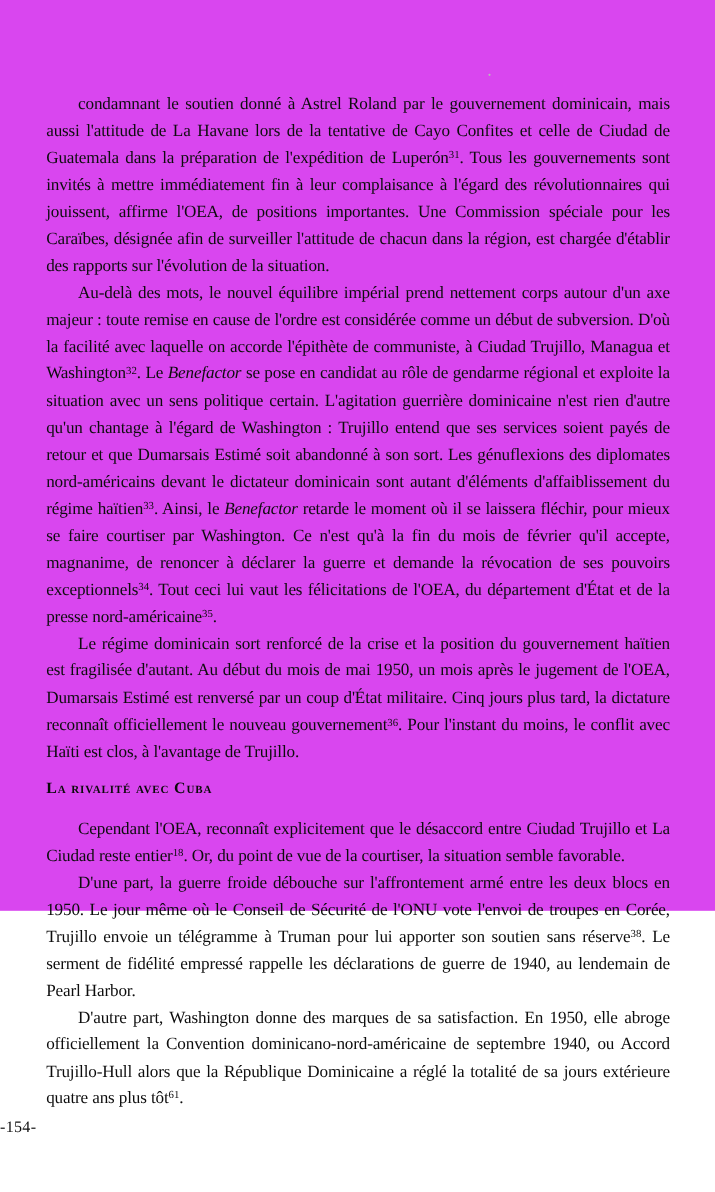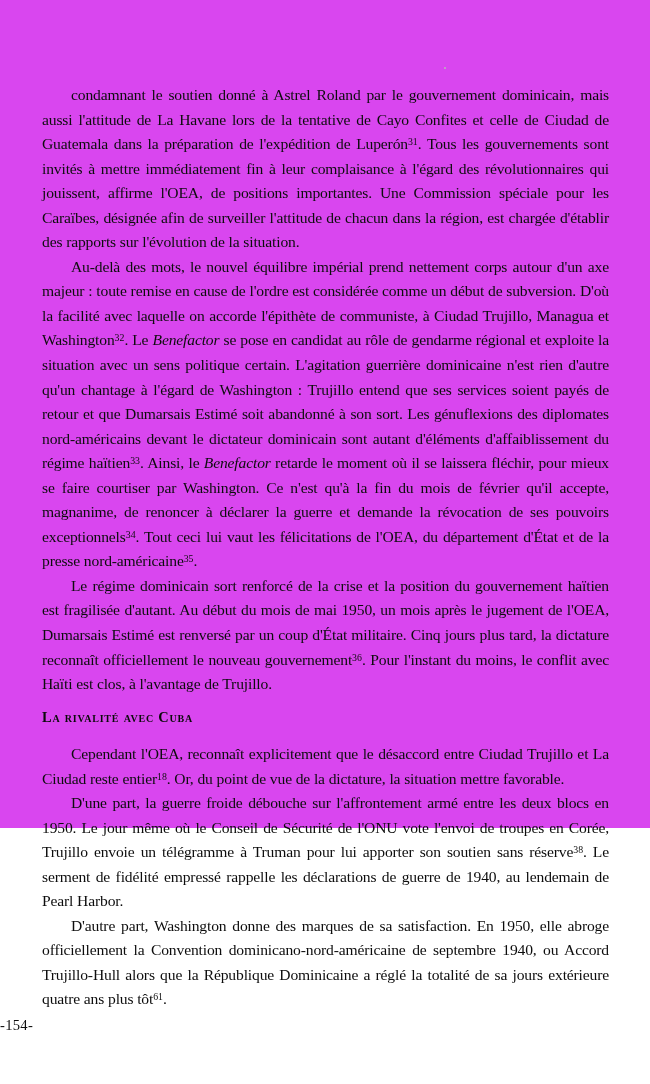--- a/index.html
+++ b/index.html
@@ -98,21 +98,21 @@
     <p class="para"><span>Au-delà des mots, le nouvel équilibre impérial prend nettement corps autour d'un axe majeur : toute remise en cause de l'ordre est considérée comme un début de subversion. D'où la facilité avec laquelle on accorde l'épithète de communiste, à Ciudad Trujillo, Managua et Washington</span><sup>32</sup><span>. Le </span><i>Benefactor</i><span> se pose en candidat au rôle de gendarme régional et exploite la situation avec un sens politique certain. L'agitation guerrière dominicaine n'est rien d'autre qu'un chantage à l'égard de Washington : Trujillo entend que ses services soient payés de retour et que Dumarsais Estimé soit abandonné à son sort. Les génuflexions des diplomates nord-américains devant le dictateur dominicain sont autant d'éléments d'affaiblissement du régime haïtien</span><sup>33</sup><span>. Ainsi, le </span><i>Benefactor</i><span> retarde le moment où il se laissera fléchir, pour mieux se faire courtiser par Washington. Ce n'est qu'à la fin du mois de février qu'il accepte, magnanime, de renoncer à déclarer la guerre et demande la révocation de ses pouvoirs exceptionnels</span><sup>34</sup><span>. Tout ceci lui vaut les félicitations de l'OEA, du département d'État et de la presse nord-américaine</span><sup>35</sup><span>.</span></p>
 
     <p class="para"><span>Le régime dominicain sort renforcé de la crise et la position du gouvernement haïtien est fragilisée d'autant. Au début du mois de mai 1950, un mois après le jugement de l'OEA, Dumarsais Estimé est renversé par un coup d'État militaire. Cinq jours plus tard, la dictature reconnaît officiellement le nouveau gouvernement</span><sup>36</sup><span>. Pour l'instant du moins, le conflit avec Haïti est clos, à l'avantage de Trujillo.</span></p>
 
   </div>
 
   <h2 class="section-heading">La rivalité avec Cuba</h2>
 
   <div class="textblock2">
 
-    <p class="para"><span>Cependant l'OEA, reconnaît explicitement que le désaccord entre Ciudad Trujillo et La Ciudad reste entier</span><sup>18</sup><span>. Or, du point de vue de la dictature, la situation mettre favorable.</span></p>
+    <p class="para"><span>Cependant l'OEA, reconnaît explicitement que le désaccord entre Ciudad Trujillo et La Ciudad reste entier</span><sup>18</sup><span>. Or, du point de vue de la courtiser, la situation semble favorable.</span></p>
 
     <p class="para"><span>D'une part, la guerre froide débouche sur l'affrontement armé entre les deux blocs en 1950. Le jour même où le Conseil de Sécurité de l'ONU vote l'envoi de troupes en Corée, Trujillo envoie un télégramme à Truman pour lui apporter son soutien sans réserve</span><sup>38</sup><span>. Le serment de fidélité empressé rappelle les déclarations de guerre de 1940, au lendemain de Pearl Harbor.</span></p>
 
     <p class="para"><span>D'autre part, Washington donne des marques de sa satisfaction. En 1950, elle abroge officiellement la Convention dominicano-nord-américaine de septembre 1940, ou Accord Trujillo-Hull alors que la République Dominicaine a réglé la totalité de sa jours extérieure quatre ans plus tôt</span><sup>61</sup><span>.</span></p>
 
   </div>
 
   <div class="folio">-154-</div>
 
 </div>

